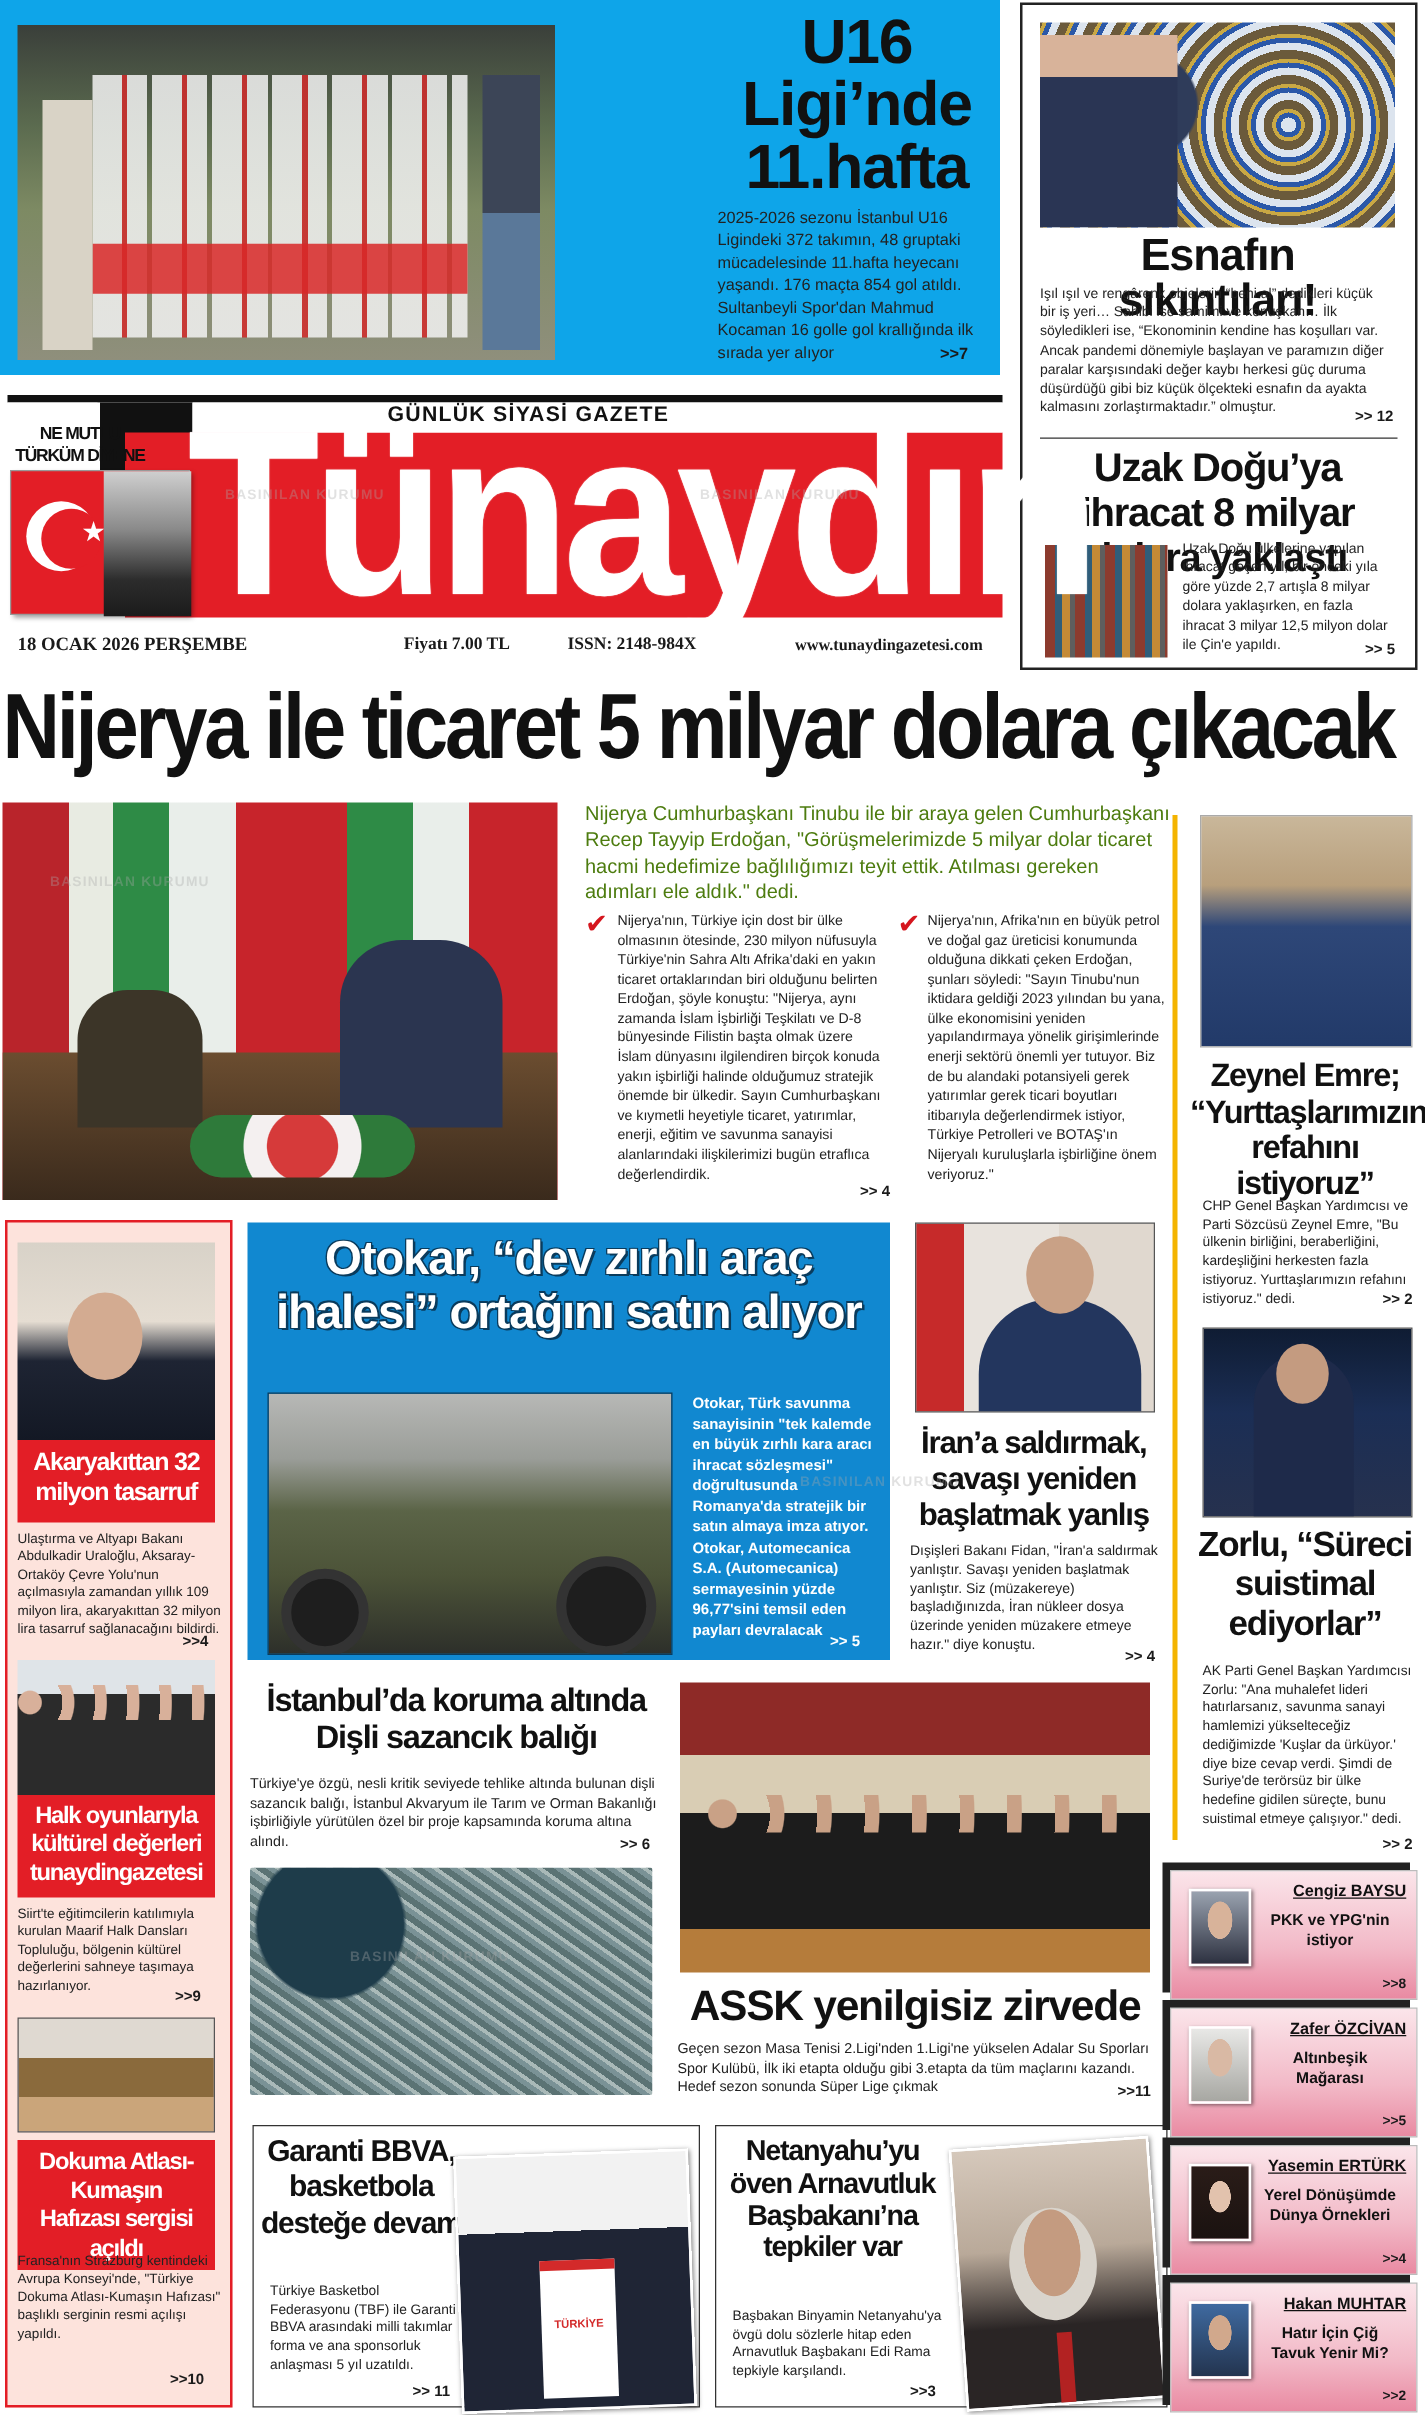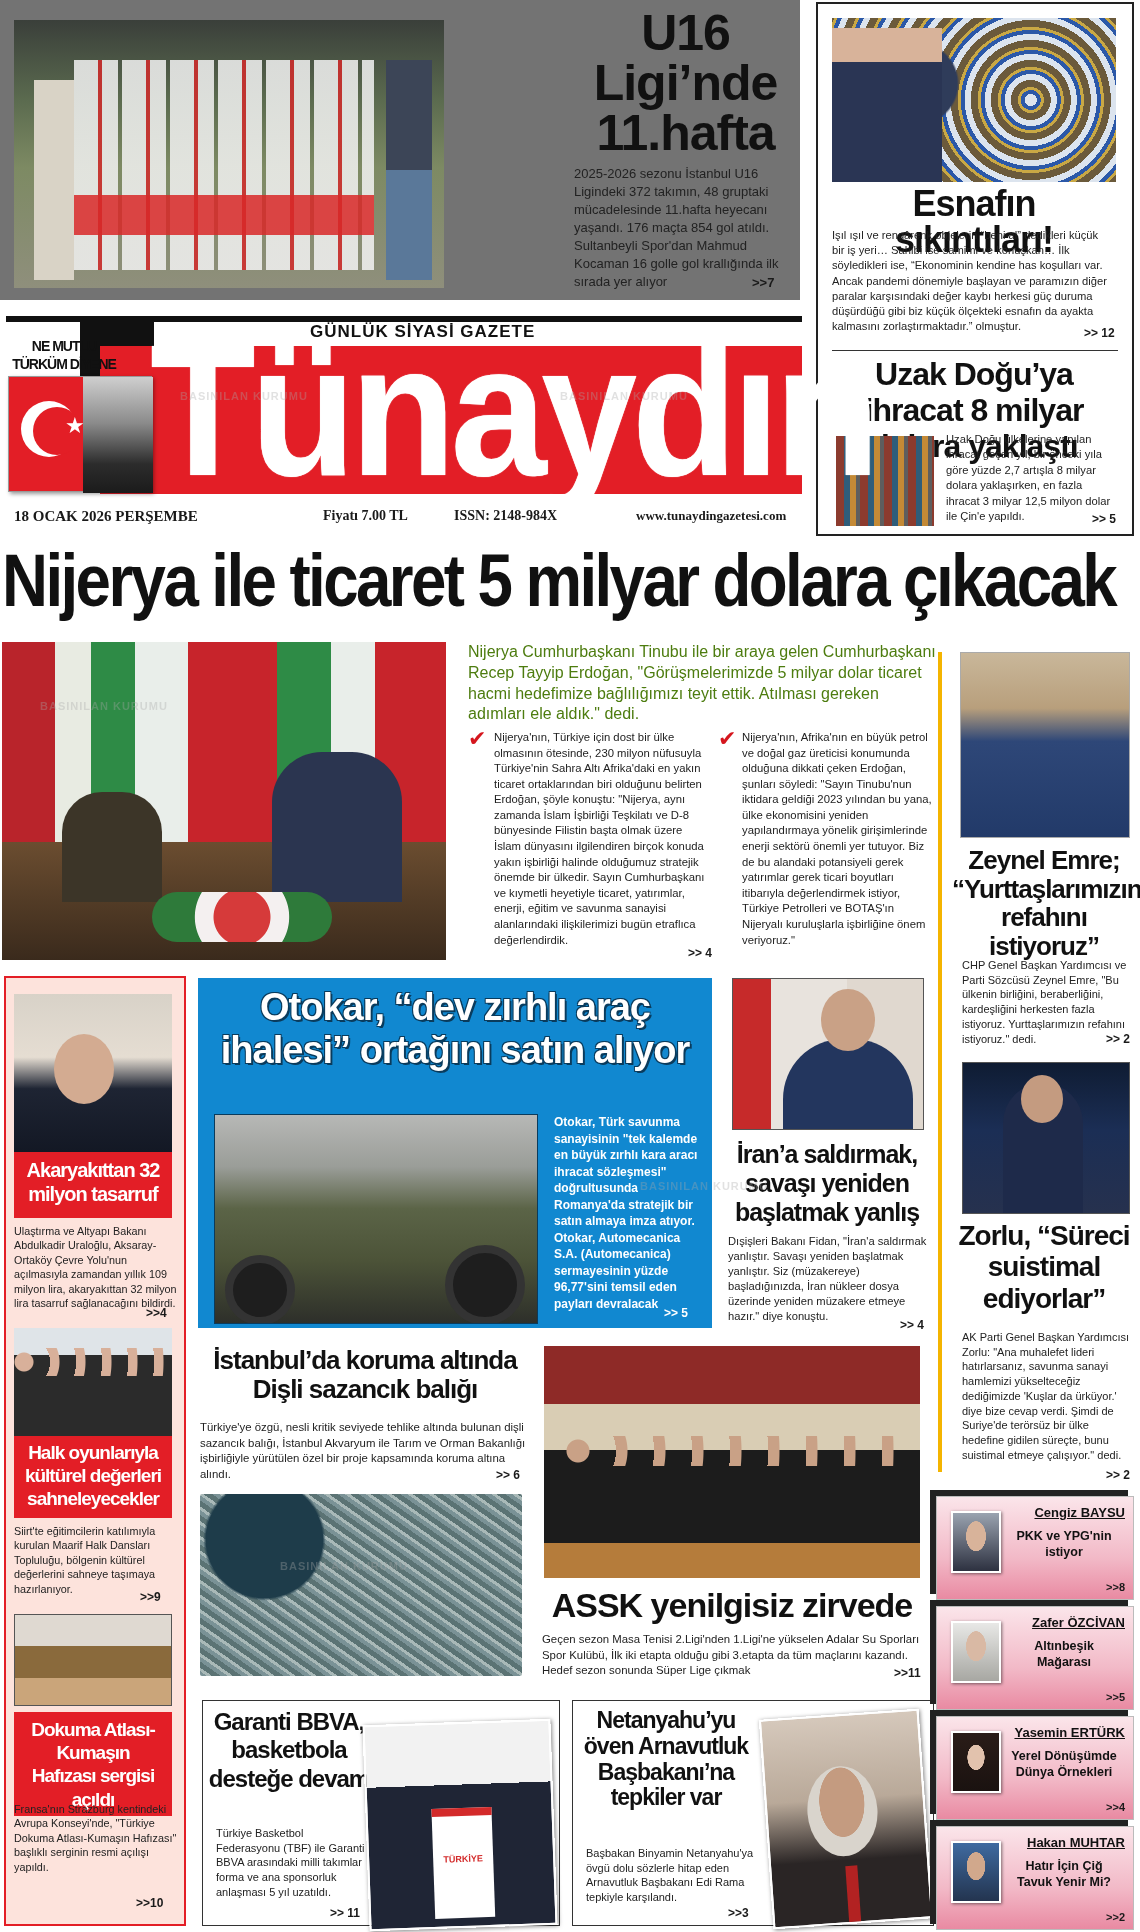--- a/index.html
+++ b/index.html
@@ -33,21 +33,21 @@
   .col-card{position:absolute;left:936px;width:198px;height:104px;background:linear-gradient(180deg,#fbe5ea 0%,#f2b9c7 60%,#e98aa2 100%);border:1px solid #bbb;box-shadow:-6px -6px 0 #222}
   .col-card .face{position:absolute;left:14px;top:14px;width:50px;height:62px;border:2px solid #fff;box-shadow:1px 1px 3px rgba(0,0,0,.5)}
   .col-card .name{position:absolute;right:8px;top:8px;font-size:13px;font-weight:bold;text-decoration:underline;color:#111}
   .col-card .topic{position:absolute;right:14px;top:32px;width:110px;text-align:center;font-size:12.5px;font-weight:bold;line-height:1.25;color:#111}
   .col-card .more{position:absolute;right:8px;bottom:6px;font-size:11px}
   .check{color:#d5161e;font-size:22px;font-weight:bold;line-height:1}
 </style>
 </head>
 <body>
 
-<div class="abs" style="left:0;top:0;width:800px;height:300px;background:#737373">
+<div class="abs" style="left:0;top:0;width:800px;height:300px;background:#0ea5e9">
   <div class="abs photo ph-team" style="left:14px;top:20px;width:430px;height:268px;border:none">
     <div class="abs" style="left:60px;top:40px;width:300px;height:210px;background:repeating-linear-gradient(90deg,#f3f3f3 0 24px,#d22b2b 24px 28px,#f3f3f3 28px 44px,transparent 44px 48px);opacity:.85"></div>
     <div class="abs" style="left:60px;top:175px;width:300px;height:40px;background:#d82828;opacity:.85"></div>
     <div class="abs" style="left:20px;top:60px;width:40px;height:200px;background:#d9d3c6"></div>
     <div class="abs" style="left:372px;top:40px;width:46px;height:220px;background:linear-gradient(180deg,#3c4557 0 50%,#5a7899 50%)"></div>
   </div>
   <div class="abs cond hl" style="left:578px;top:8px;width:215px;font-size:50px;line-height:1.0">
     <div>U16</div>
     <div>Ligi’nde</div>
     <div>11.hafta</div>
@@ -131,21 +131,21 @@
 <div class="abs photo ph-uraloglu" style="left:14px;top:994px;width:158px;height:158px;border:none">
   <div class="abs" style="left:40px;top:40px;width:60px;height:70px;border-radius:50%;background:#d3ab91"></div>
 </div>
 <div class="abs redbox cond" style="left:14px;top:1152px;width:158px;height:66px;padding:6px 10px;font-size:20px;line-height:1.2;transform:none">Akaryakıttan 32 milyon tasarruf</div>
 <p class="abs body" style="left:14px;top:1224px;width:164px;font-size:10.8px;line-height:1.34">Ulaştırma ve Altyapı Bakanı Abdulkadir Uraloğlu, Aksaray-Ortaköy Çevre Yolu'nun açılmasıyla zamandan yıllık 109 milyon lira, akaryakıttan 32 milyon lira tasarruf sağlanacağını bildirdi.</p>
 <span class="abs more" style="left:146px;top:1306px;font-size:12px">&gt;&gt;4</span>
 
 <div class="abs photo ph-folk" style="left:14px;top:1328px;width:158px;height:108px;border:none">
   <div class="abs" style="left:0;top:20px;width:158px;height:28px;background:repeating-radial-gradient(circle at 10px 14px,#d8b09a 0 9px,transparent 10px 26px)"></div>
 </div>
-<div class="abs redbox cond" style="left:14px;top:1436px;width:158px;height:82px;padding:6px 6px;font-size:19px;line-height:1.2;transform:none">Halk oyunlarıyla kültürel değerleri sahneleyecekler</div>
+<div class="abs redbox cond" style="left:14px;top:1436px;width:158px;height:82px;padding:6px 6px;font-size:19px;line-height:1.2;transform:none">Halk oyunlarıyla kültürel değerleri tunaydingazetesi</div>
 <p class="abs body" style="left:14px;top:1524px;width:164px;font-size:10.8px;line-height:1.34">Siirt'te eğitimcilerin katılımıyla kurulan Maarif Halk Dansları Topluluğu, bölgenin kültürel değerlerini sahneye taşımaya hazırlanıyor.</p>
 <span class="abs more" style="left:140px;top:1590px;font-size:12px">&gt;&gt;9</span>
 
 <div class="abs photo ph-loom" style="left:14px;top:1614px;width:158px;height:92px"></div>
 <div class="abs redbox cond" style="left:14px;top:1712px;width:158px;height:104px;padding:6px 16px;font-size:19px;line-height:1.22;transform:none">Dokuma Atlası-Kumaşın Hafızası sergisi açıldı</div>
 <p class="abs body" style="left:14px;top:1802px;width:166px;font-size:10.8px;line-height:1.34">Fransa'nın Strazburg kentindeki Avrupa Konseyi'nde, "Türkiye Dokuma Atlası-Kumaşın Hafızası" başlıklı serginin resmi açılışı yapıldı.</p>
 <span class="abs more" style="left:136px;top:1896px;font-size:12px">&gt;&gt;10</span>
 
 <div class="abs" style="left:198px;top:978px;width:514px;height:350px;background:#1188d0">
   <div class="abs cond" style="left:0;top:8px;width:514px;text-align:center;font-size:38px;line-height:1.12;color:#fff;text-shadow:2px 2px 0 #0a3b5c,-1px -1px 0 #0a3b5c,1px -1px 0 #0a3b5c,-1px 1px 0 #0a3b5c;transform:none">

